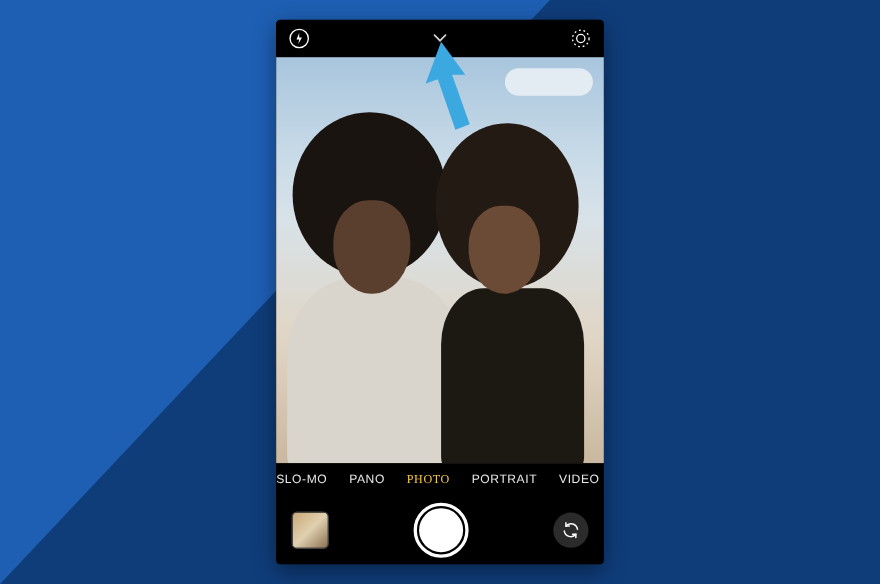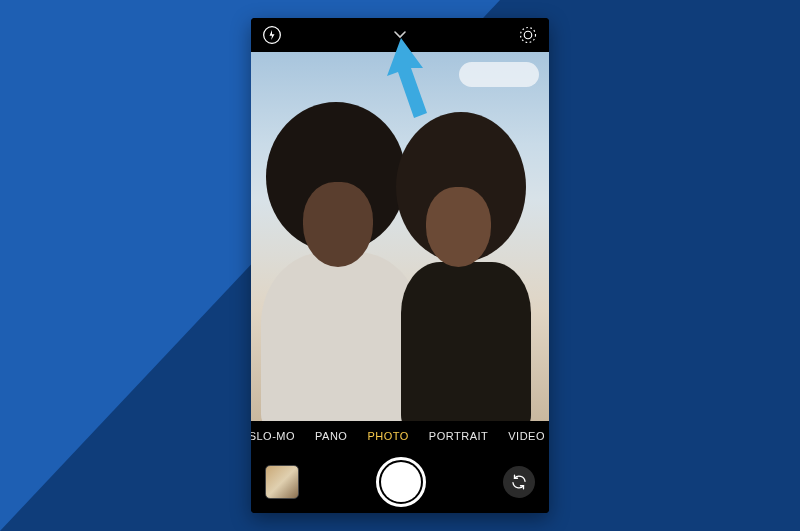--- a/index.html
+++ b/index.html
@@ -74,21 +74,21 @@
     justify-content: flex-end;
     gap: 20px;
     font-size: 11px;
     letter-spacing: 0.5px;
     color: #e8e8e8;
     background: linear-gradient(to top, rgba(0,0,0,0.9), rgba(0,0,0,0.5));
     overflow: hidden;
     padding: 0 4px;
   }
   .mode-row span { white-space: nowrap; }
-  .mode-active { color: #f7c94b; font-weight: 500; }
+  .mode-active { color: #f7c94b; font-weight: 500; font-family: Liberation Serif, serif; }
   .bottombar {
     height: 62px;
     background: #000;
     display: flex;
     align-items: center;
     justify-content: space-between;
     padding: 0 14px;
   }
   .thumb {
     width: 34px; height: 34px;

